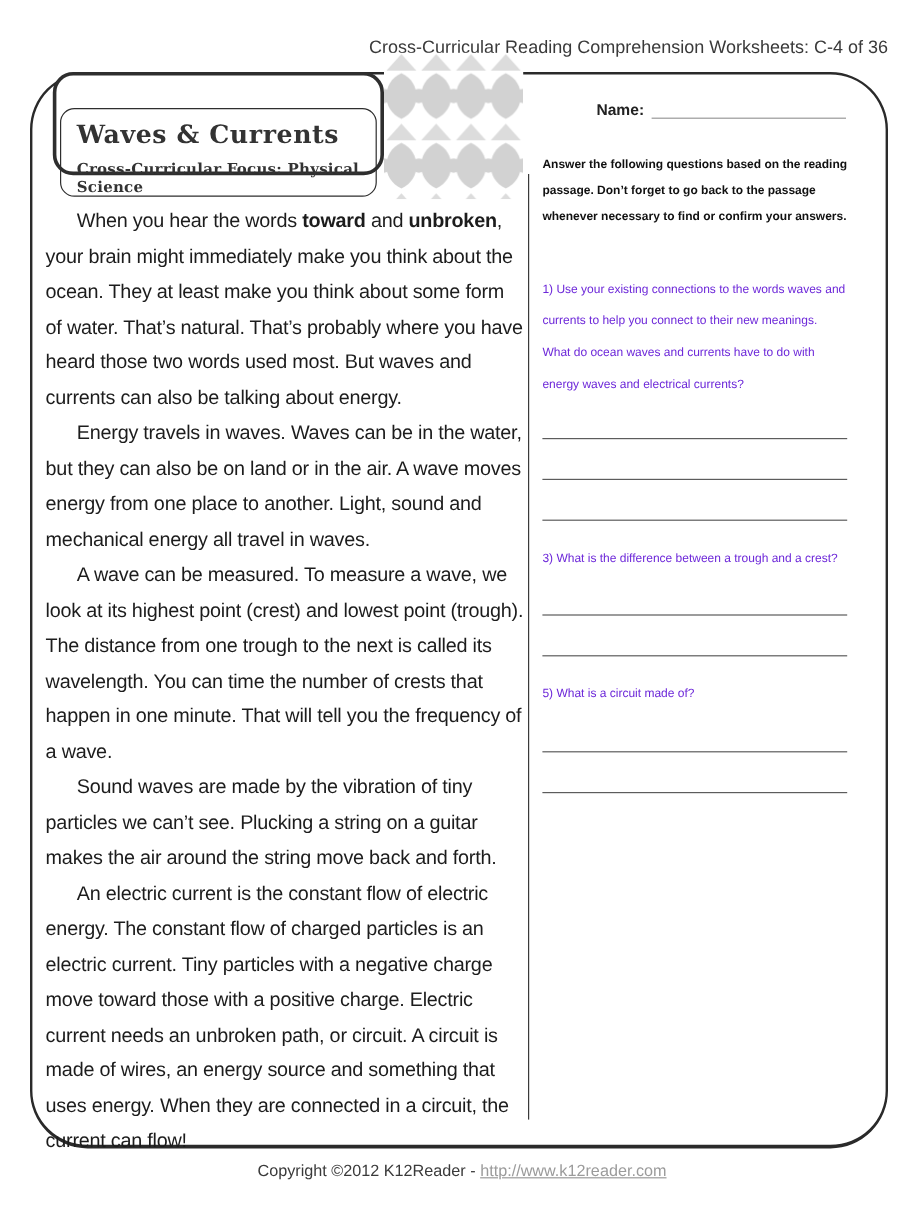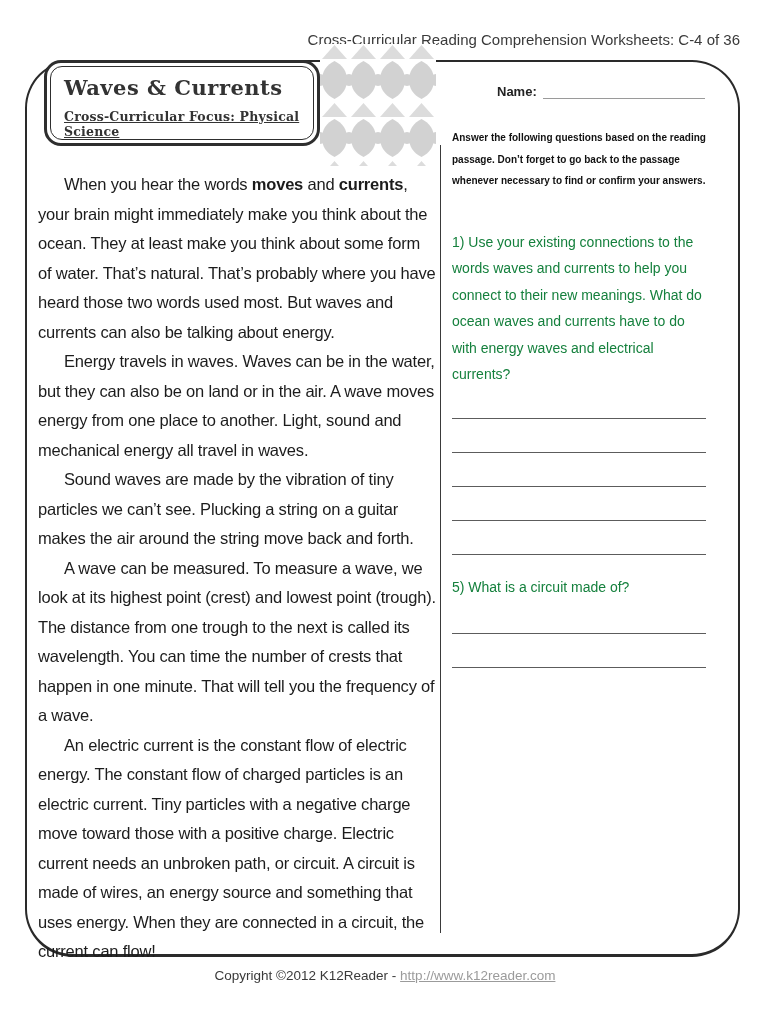--- a/index.html
+++ b/index.html
@@ -24,28 +24,29 @@
 
   
   .title-box {
     position:absolute; left:44px; top:60px; width:276px; height:86px;
     background:#fff; border:3px solid #2e2e2e; border-radius:17px;
     padding:3px; z-index:4;
   }
   .title-box-inner {
     width:100%; height:100%; border:1.6px solid #2e2e2e; border-radius:12px;
     padding:8px 13px 6px 13px;
+    margin-top:24px;
   }
   .ws-title {
     font-family:"DejaVu Serif", serif; font-weight:bold;
     font-size:21px; color:#333; letter-spacing:0.5px;
   }
   .ws-subtitle {
     font-family:"DejaVu Serif", serif; font-weight:bold;
-    font-size:12.5px; color:#333; margin-top:9px; letter-spacing:0.2px;text-decoration:underline;
+    font-size:12.5px; color:#333; margin-top:9px; letter-spacing:0.2px;
   }
 
   
   .pattern-wrap {
     position:absolute; left:320px; top:44px; width:116px; height:122px;
     background:#fff; z-index:3; overflow:hidden;
   }
 
   
   .name-row {
@@ -73,21 +74,21 @@
   }
 
   
   .right-col {
     position:absolute; left:452px; top:127px; width:254px; z-index:2;
   }
   .instructions {
     font-size:10px; font-weight:bold; line-height:21.5px; color:#111;
   }
   .q-text {
-    font-size:14px; line-height:26.5px; color:#15803d; margin-top:19px;
+    font-size:10px; line-height:26.5px; color:#6d28d9; margin-top:19px;
   }
   .q-block-1 .q-text { margin-top:37px; }
   .a-line {
     height:34px; border-bottom:1.5px solid #5c5c5c;
   }
   .a-line.first { height:31px; }
 
   
   .footer {
     position:absolute; left:0; top:968px; width:770px; text-align:center;
@@ -122,41 +123,42 @@
     <rect x="0" y="-8" width="116" height="140" fill="url(#wavepat)"></rect>
   </svg>
 </div>
 
 <div class="name-row">
   <span class="name-label">Name:</span>
   <span class="name-line"></span>
 </div>
 
 <div class="passage">
-  <p><span>When you hear the words </span><b>moves</b><span> and </span><b>currents</b><span>, your brain might immediately make you think about the ocean. They at least make you think about some form of water. That’s natural. That’s probably where you have heard those two words used most. But waves and currents can also be talking about energy.</span></p>
+  <p><span>When you hear the words </span><b>toward</b><span> and </span><b>unbroken</b><span>, your brain might immediately make you think about the ocean. They at least make you think about some form of water. That’s natural. That’s probably where you have heard those two words used most. But waves and currents can also be talking about energy.</span></p>
   <p>Energy travels in waves. Waves can be in the water, but they can also be on land or in the air. A wave moves energy from one place to another. Light, sound and mechanical energy all travel in waves.</p>
+  <p>A wave can be measured. To measure a wave, we look at its highest point (crest) and lowest point (trough). The distance from one trough to the next is called its wavelength. You can time the number of crests that happen in one minute. That will tell you the frequency of a wave.</p>
   <p>Sound waves are made by the vibration of tiny particles we can’t see. Plucking a string on a guitar makes the air around the string move back and forth.</p>
-  <p>A wave can be measured. To measure a wave, we look at its highest point (crest) and lowest point (trough). The distance from one trough to the next is called its wavelength. You can time the number of crests that happen in one minute. That will tell you the frequency of a wave.</p>
   <p>An electric current is the constant flow of electric energy. The constant flow of charged particles is an electric current. Tiny particles with a negative charge move toward those with a positive charge. Electric current needs an unbroken path, or circuit. A circuit is made of wires, an energy source and something that uses energy. When they are connected in a circuit, the current can flow!</p>
 </div>
 
 <div class="divider"></div>
 
 <div class="right-col">
   <div class="instructions">Answer the following questions based on the reading passage. Don’t forget to go back to the passage whenever necessary to find or confirm your answers.</div>
 
   <div class="q-block q-block-1">
     <p class="q-text">1) Use your existing connections to the words waves and currents to help you connect to their new meanings. What do ocean waves and currents have to do with energy waves and electrical currents?</p>
     <div class="a-line first"></div>
     <div class="a-line"></div>
     <div class="a-line"></div>
   </div>
 
 
   <div class="q-block">
+    <p class="q-text">3) What is the difference between a trough and a crest?</p>
     <div class="a-line"></div>
     <div class="a-line"></div>
   </div>
 
 
   <div class="q-block">
     <p class="q-text">5) What is a circuit made of?</p>
     <div class="a-line"></div>
     <div class="a-line"></div>
   </div>

